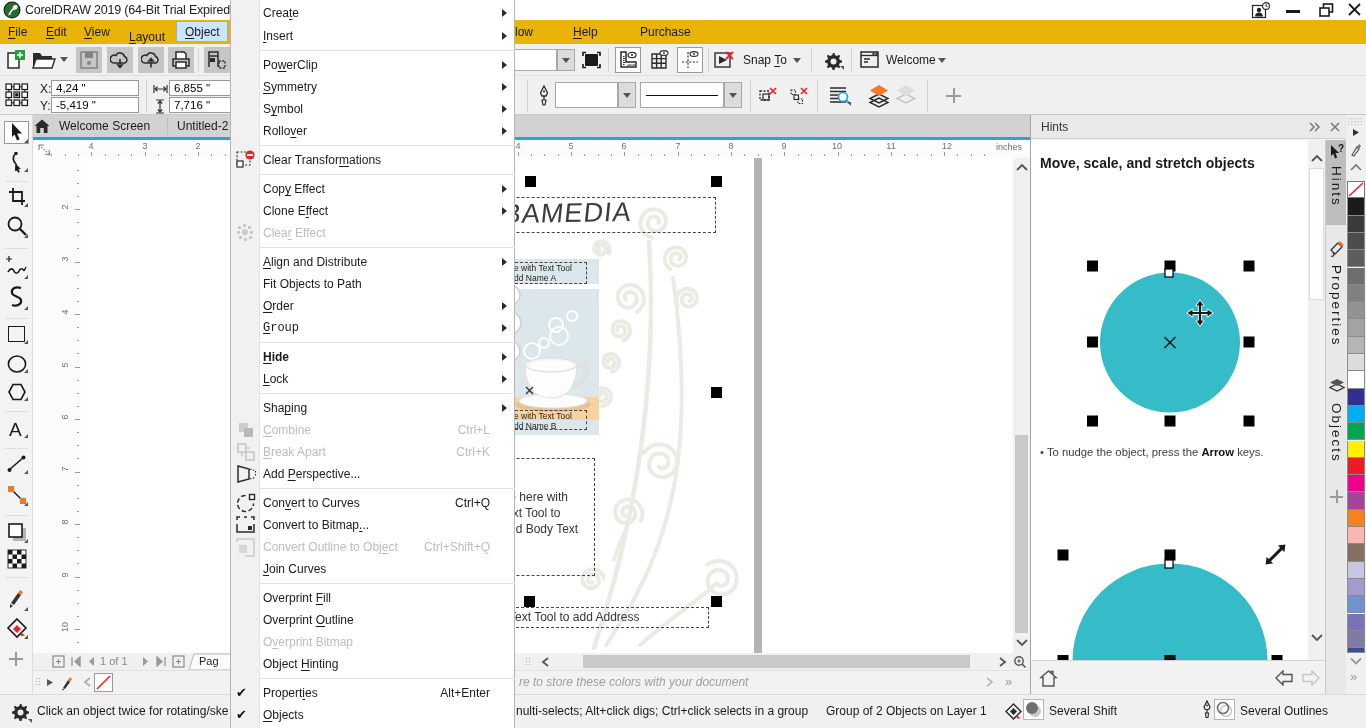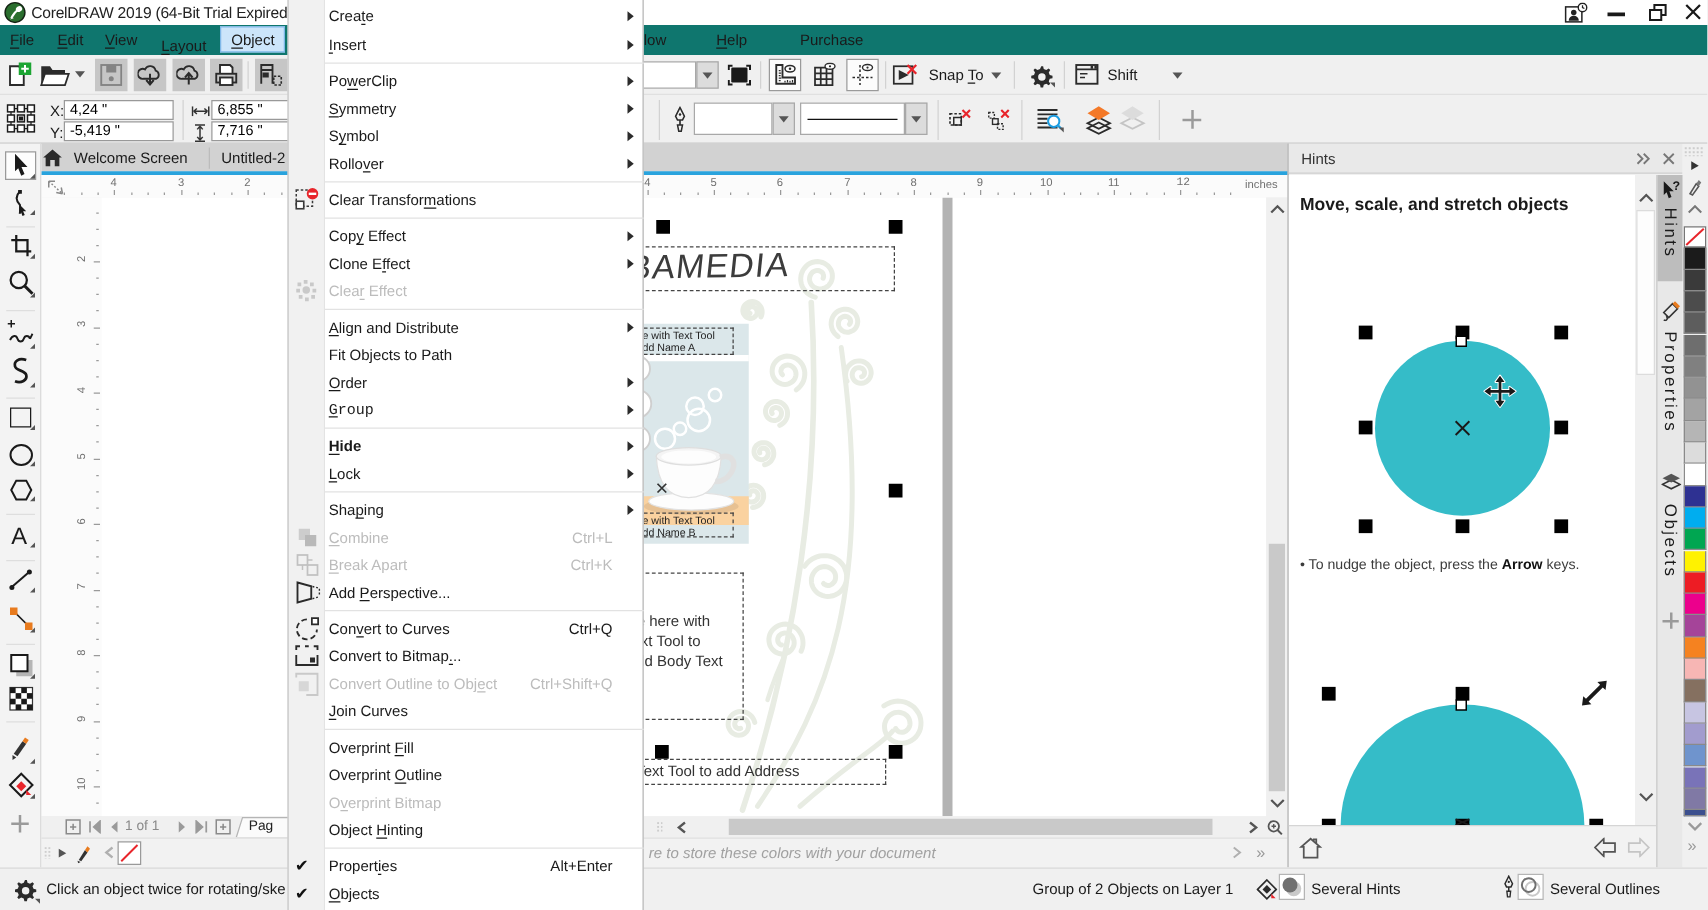--- a/index.html
+++ b/index.html
@@ -44,21 +44,21 @@
   <div class="abs" style="left:1286px;top:10px;width:14px;height:3px;background:#1a1a1a;"></div>
   <svg class="abs" style="left:1319px;top:3px;" width="16" height="14" viewBox="0 0 16 14">
     <rect x="4.5" y="1" width="9" height="8" fill="none" stroke="#1a1a1a" stroke-width="1.6"></rect>
     <rect x="1" y="5" width="9" height="8" fill="#fff" stroke="#1a1a1a" stroke-width="1.6"></rect>
   </svg>
   <svg class="abs" style="left:1347px;top:2px;" width="15" height="15" viewBox="0 0 15 15">
     <path d="M2,2 L13,13 M13,2 L2,13" stroke="#1a1a1a" stroke-width="1.8"></path>
   </svg>
 </div>
 
-<div class="abs" style="left:0;top:20px;width:1366px;height:24px;background:#0f766e;font-size:12px;color:#1a1a1a;">
+<div class="abs" style="left:0;top:20px;width:1366px;height:24px;background:#eab308;font-size:12px;color:#1a1a1a;">
   <div class="abs" style="left:8px;top:5px;"><u>F</u>ile</div>
   <div class="abs" style="left:46px;top:5px;"><u>E</u>dit</div>
   <div class="abs" style="left:84px;top:5px;"><u>V</u>iew</div>
   <div class="abs" style="left:129px;top:10px;"><u>L</u>ayout</div>
   <div class="abs" style="left:176px;top:1px;width:52px;height:21px;background:#cce5fa;border:1px solid #7fb8e8;"></div>
   <div class="abs" style="left:185px;top:5px;"><u>O</u>bject</div>
   <div class="abs" style="left:515px;top:5px;">low</div>
   <div class="abs" style="left:573px;top:5px;"><u>H</u>elp</div>
   <div class="abs" style="left:640px;top:5px;">Purchase</div>
 </div>
@@ -161,21 +161,21 @@
   <div class="abs" style="left:840px;top:22px;width:0;height:0;border-top:4px solid #555;border-left:4px solid transparent;"></div>
   <div class="vline" style="left:851px;top:5px;height:22px;"></div>
 
   <svg class="abs" style="left:860px;top:7px;" width="20" height="18" viewBox="0 0 20 18">
     <rect x="1" y="1" width="17" height="15" fill="none" stroke="#2b2b2b" stroke-width="1.5"></rect>
     <path d="M1,4.5 L18,4.5" stroke="#2b2b2b" stroke-width="1.3"></path>
     <path d="M4,8 L10,8 M4,11 L8,11" stroke="#2b2b2b" stroke-width="1.3"></path>
     <rect x="12.5" y="1.5" width="2" height="2.5" fill="#2b2b2b"></rect>
       <rect x="15.5" y="1.5" width="2" height="2.5" fill="#2b2b2b"></rect>
   </svg>
-  <div class="abs t12" style="left:886px;top:9px;">Shift</div>
+  <div class="abs t12" style="left:886px;top:9px;">Welcome</div>
   <div class="abs" style="left:938px;top:14px;width:0;height:0;border-top:5px solid #555;border-left:4px solid transparent;border-right:4px solid transparent;"></div>
 </div>
 
 <div class="abs" style="left:0;top:76px;width:1366px;height:39px;background:#f0f0f0;border-bottom:1px solid #c8c8c8;">
 
   <svg class="abs" style="left:5px;top:7px;" width="24" height="25" viewBox="0 0 24 25">
     <g fill="#fff" stroke="#1a1a1a" stroke-width="1.2">
       <rect x="1" y="1" width="5.5" height="5.5"></rect>
         <rect x="9" y="1" width="5.5" height="5.5"></rect>
         <rect x="17" y="1" width="5.5" height="5.5"></rect>
@@ -322,21 +322,21 @@
 <div class="ruln" style="left:796px;top:1px;width:16px;text-align:center;">10</div>
 <div class="tick" style="left:804.5px;top:12px;"></div>
 <div class="abs" style="left:817.8px;top:14px;width:1px;height:1.5px;background:#9a9a9a;"></div>
 <div class="abs" style="left:831.1px;top:14px;width:1px;height:1.5px;background:#9a9a9a;"></div>
 <div class="abs" style="left:844.5px;top:14px;width:1px;height:1.5px;background:#9a9a9a;"></div>
 <div class="ruln" style="left:850px;top:1px;width:16px;text-align:center;">11</div>
 <div class="tick" style="left:857.8px;top:12px;"></div>
 <div class="abs" style="left:871.1px;top:14px;width:1px;height:1.5px;background:#9a9a9a;"></div>
 <div class="abs" style="left:884.4px;top:14px;width:1px;height:1.5px;background:#9a9a9a;"></div>
 <div class="abs" style="left:897.8px;top:14px;width:1px;height:1.5px;background:#9a9a9a;"></div>
-<div class="ruln" style="left:903px;top:1px;width:16px;text-align:right;font-family:Liberation Mono, monospace;">12</div>
+<div class="ruln" style="left:903px;top:1px;width:16px;text-align:right;">12</div>
 <div class="tick" style="left:911.1px;top:12px;"></div>
 <div class="abs" style="left:924.4px;top:14px;width:1px;height:1.5px;background:#9a9a9a;"></div>
 <div class="abs" style="left:937.7px;top:14px;width:1px;height:1.5px;background:#9a9a9a;"></div>
 <div class="abs" style="left:951.1px;top:14px;width:1px;height:1.5px;background:#9a9a9a;"></div>
 <div class="ruln" style="left:963px;top:2px;">inches</div>
 </div>
 <div class="abs" style="left:33px;top:158px;width:48px;height:495px;background:#fbfbfb;">
 <div class="abs" style="left:44px;top:11.6px;width:1.5px;height:1px;background:#9a9a9a;"></div>
 <div class="abs" style="left:44px;top:24.8px;width:1.5px;height:1px;background:#9a9a9a;"></div>
 <div class="abs" style="left:44px;top:37.9px;width:1.5px;height:1px;background:#9a9a9a;"></div>
@@ -809,33 +809,34 @@
   <div class="abs" style="left:320px;top:554px;font-size:13px;color:#9a9a9a;">»</div>
 </div>
 
 <div class="abs" style="left:0;top:694px;width:1366px;height:34px;background:#f0f0f0;border-top:1px solid #d9d9d9;">
   <svg class="abs" style="left:9px;top:6px;" width="22" height="22" viewBox="0 0 22 22">
     <path d="M11,3 L12.5,3 L13,5.2 L15,6 L17,4.8 L18.2,6 L17,8 L17.8,10 L20,10.5 L20,12.5 L17.8,13 L17,15 L18.2,17 L17,18.2 L15,17 L13,17.8 L12.5,20 L10.5,20 L10,17.8 L8,17 L6,18.2 L4.8,17 L6,15 L5.2,13 L3,12.5 L3,10.5 L5.2,10 L6,8 L4.8,6 L6,4.8 L8,6 L10,5.2 Z" fill="#2b2b2b"></path>
     <circle cx="11.5" cy="11.5" r="3" fill="#f0f0f0"></circle>
   </svg>
   <div class="abs" style="left:28px;top:24px;width:0;height:0;border-top:4px solid #555;border-left:4px solid transparent;"></div>
   <div class="abs t12" style="left:37px;top:9px;">Click an object twice for rotating/ske</div>
+  <div class="abs t12" style="left:516px;top:9px;">nulti-selects; Alt+click digs; Ctrl+click selects in a group</div>
   <div class="abs t12" style="left:826px;top:9px;">Group of 2 Objects on Layer 1</div>
   <svg class="abs" style="left:1005px;top:8px;" width="17" height="17" viewBox="0 0 17 17">
     <path d="M8.5,1 L16,8.5 L8.5,16 L1,8.5 Z" fill="none" stroke="#2b2b2b" stroke-width="1.4"></path>
     <path d="M8.5,5 L12,8.5 L8.5,12 L5,8.5 Z" fill="#2b2b2b"></path>
     <path d="M12,12 L15.5,15.5 L12,15.5 Z" fill="#e8252b"></path>
   </svg>
   <div class="abs" style="left:1023px;top:4px;width:21px;height:21px;background:#fff;border:1px solid #b5b5b5;">
     <svg width="19" height="19" viewBox="0 0 19 19">
       <circle cx="11" cy="11" r="6" fill="#c9c9c9"></circle>
       <circle cx="8" cy="8" r="6" fill="#707070"></circle>
     </svg>
   </div>
-  <div class="abs t12" style="left:1049px;top:9px;">Several Hints</div>
+  <div class="abs t12" style="left:1049px;top:9px;">Several Shift</div>
   <svg class="abs" style="left:1202px;top:5px;" width="10" height="20" viewBox="0 0 10 20">
     <path d="M5,1 L8,7 L6.8,9.5 L3.2,9.5 L2,7 Z M5,9.5 L5,13" fill="none" stroke="#2b2b2b" stroke-width="1.2"></path>
     <path d="M3.5,13 L6.5,13 L6,17.5 L4,17.5 Z" fill="none" stroke="#2b2b2b" stroke-width="1.1"></path>
     <circle cx="5" cy="5.5" r="0.9" fill="#2b2b2b"></circle>
   </svg>
   <div class="abs" style="left:1214px;top:4px;width:21px;height:21px;background:#fff;border:1px solid #b5b5b5;">
     <svg width="19" height="19" viewBox="0 0 19 19">
       <circle cx="11" cy="11" r="5.5" fill="none" stroke="#c9c9c9" stroke-width="1.6"></circle>
       <circle cx="8" cy="8" r="5.5" fill="none" stroke="#707070" stroke-width="1.6"></circle>
     </svg>

